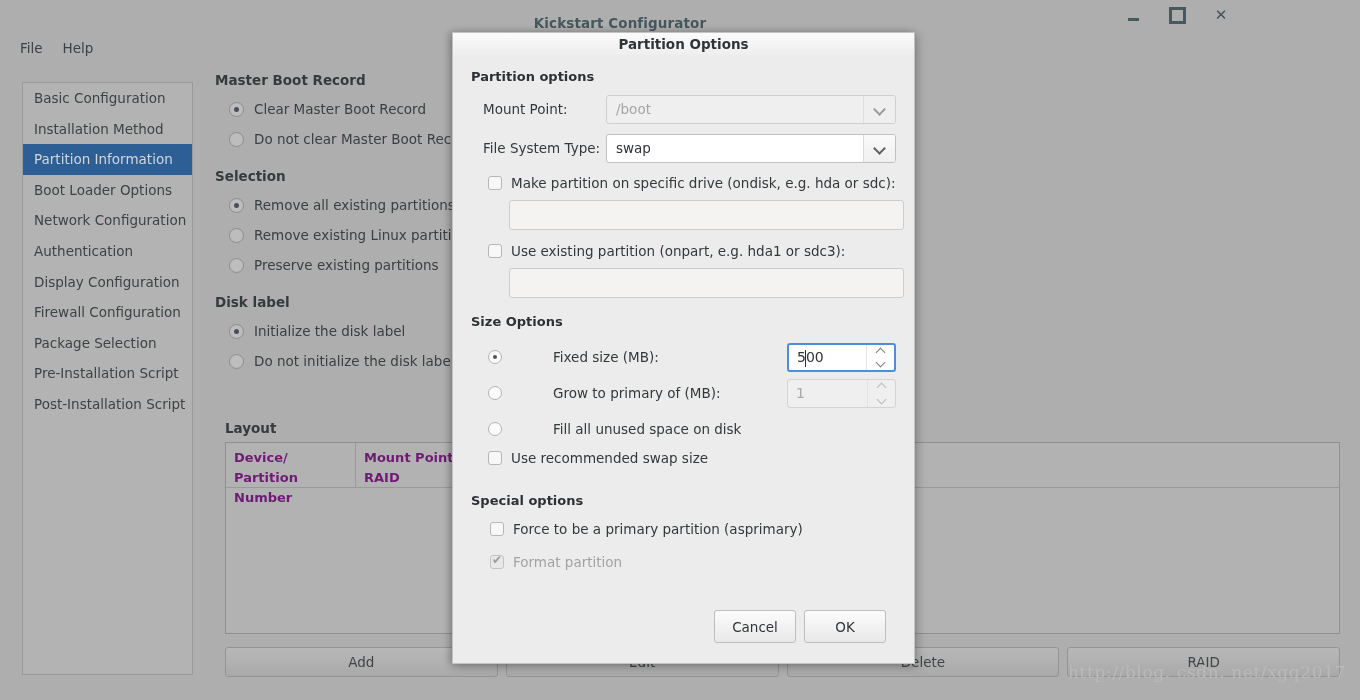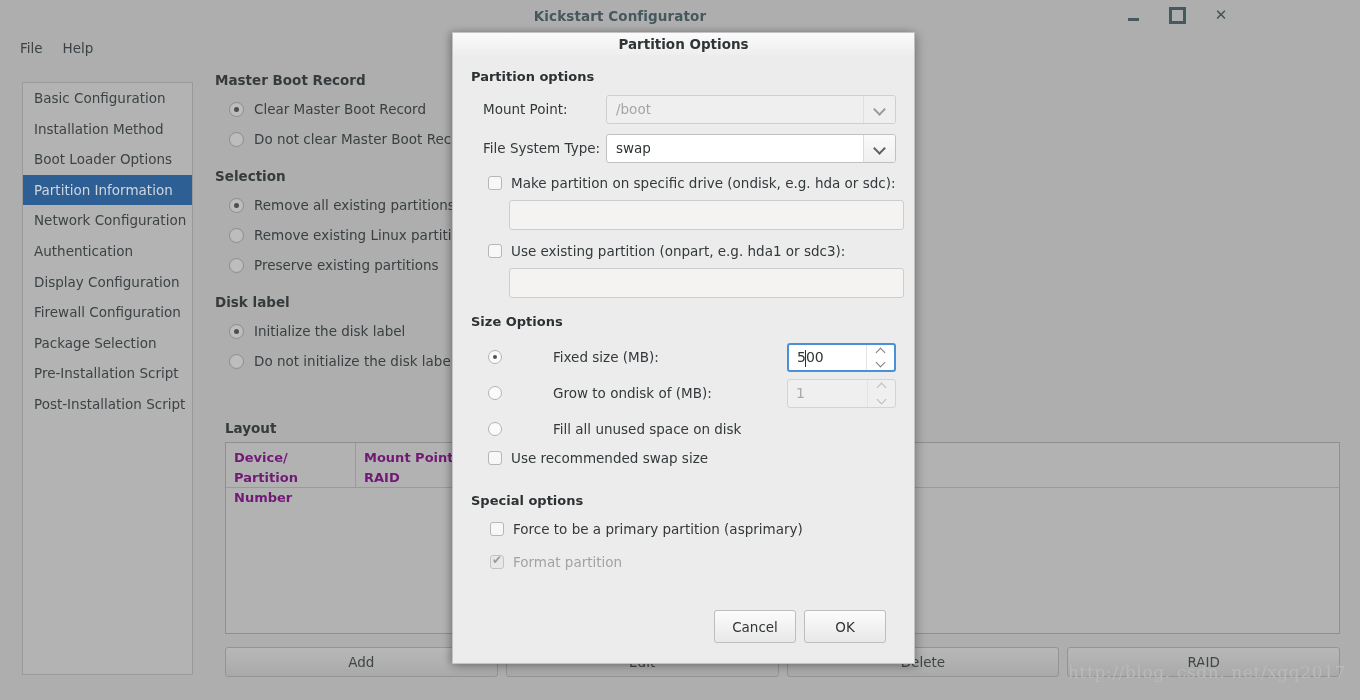--- a/index.html
+++ b/index.html
@@ -16,21 +16,21 @@
   #app {
     position: relative;
     width: 1360px; height: 700px;
     background: #aeaeae;
   }
 
   
   .titlebar {
     position: absolute; left: 0; top: 0; width: 1240px; height: 31px;
     background: #aeaeae;
-    display: flex; align-items: center; justify-content: center;
+    display: flex; align-items: flex-end; justify-content: center;
   }
   .titlebar-text {
     font-size: 13.5px; font-weight: bold; color: #45585e;
     letter-spacing: .1px;
   }
   .winbtns {
     position: absolute; right: 6px; top: 0; height: 31px;
     display: flex; align-items: center; gap: 18px;
   }
   .winbtn {
@@ -283,22 +283,22 @@
   </div>
 
   <div class="menubar">
     <div class="menuitem">File</div>
     <div class="menuitem">Help</div>
   </div>
 
   <div class="sidebar">
     <div class="side-item">Basic Configuration</div>
     <div class="side-item">Installation Method</div>
+    <div class="side-item selected">Partition Information</div>
     <div class="side-item">Boot Loader Options</div>
-    <div class="side-item selected">Partition Information</div>
     <div class="side-item">Network Configuration</div>
     <div class="side-item">Authentication</div>
     <div class="side-item">Display Configuration</div>
     <div class="side-item">Firewall Configuration</div>
     <div class="side-item">Package Selection</div>
     <div class="side-item">Pre-Installation Script</div>
     <div class="side-item">Post-Installation Script</div>
   </div>
 
   <div class="main">
@@ -425,21 +425,21 @@
               </div>
             <div>
                 <i class="ar-dn"></i>
               </div>
           </span>
         </span>
       </div>
 
       <div class="size-row">
         <span class="dlg-radio"></span>
-        <span class="size-label">Grow to ondisk of (MB):</span>
+        <span class="size-label">Grow to primary of (MB):</span>
         <span class="spin disabled">
           <span class="spin-val">1</span>
           <span class="spin-arrows">
             <div>
                 <i class="ar-up"></i>
               </div>
             <div>
                 <i class="ar-dn"></i>
               </div>
           </span>

